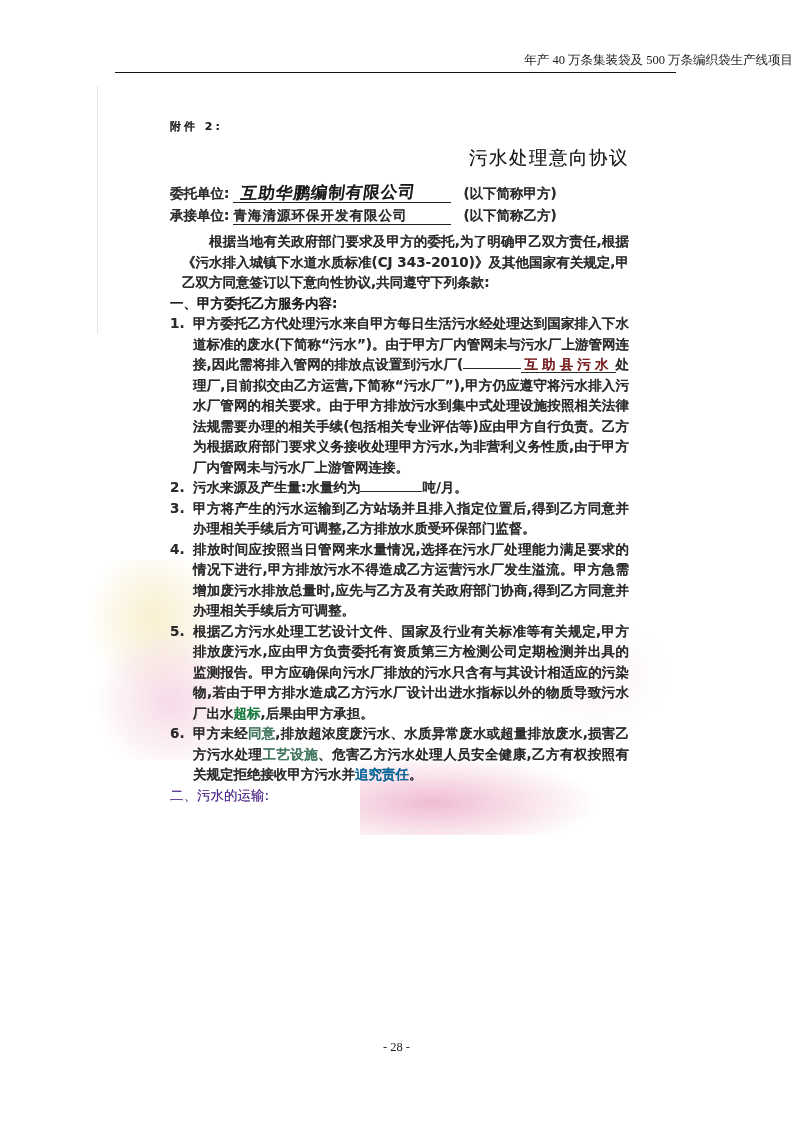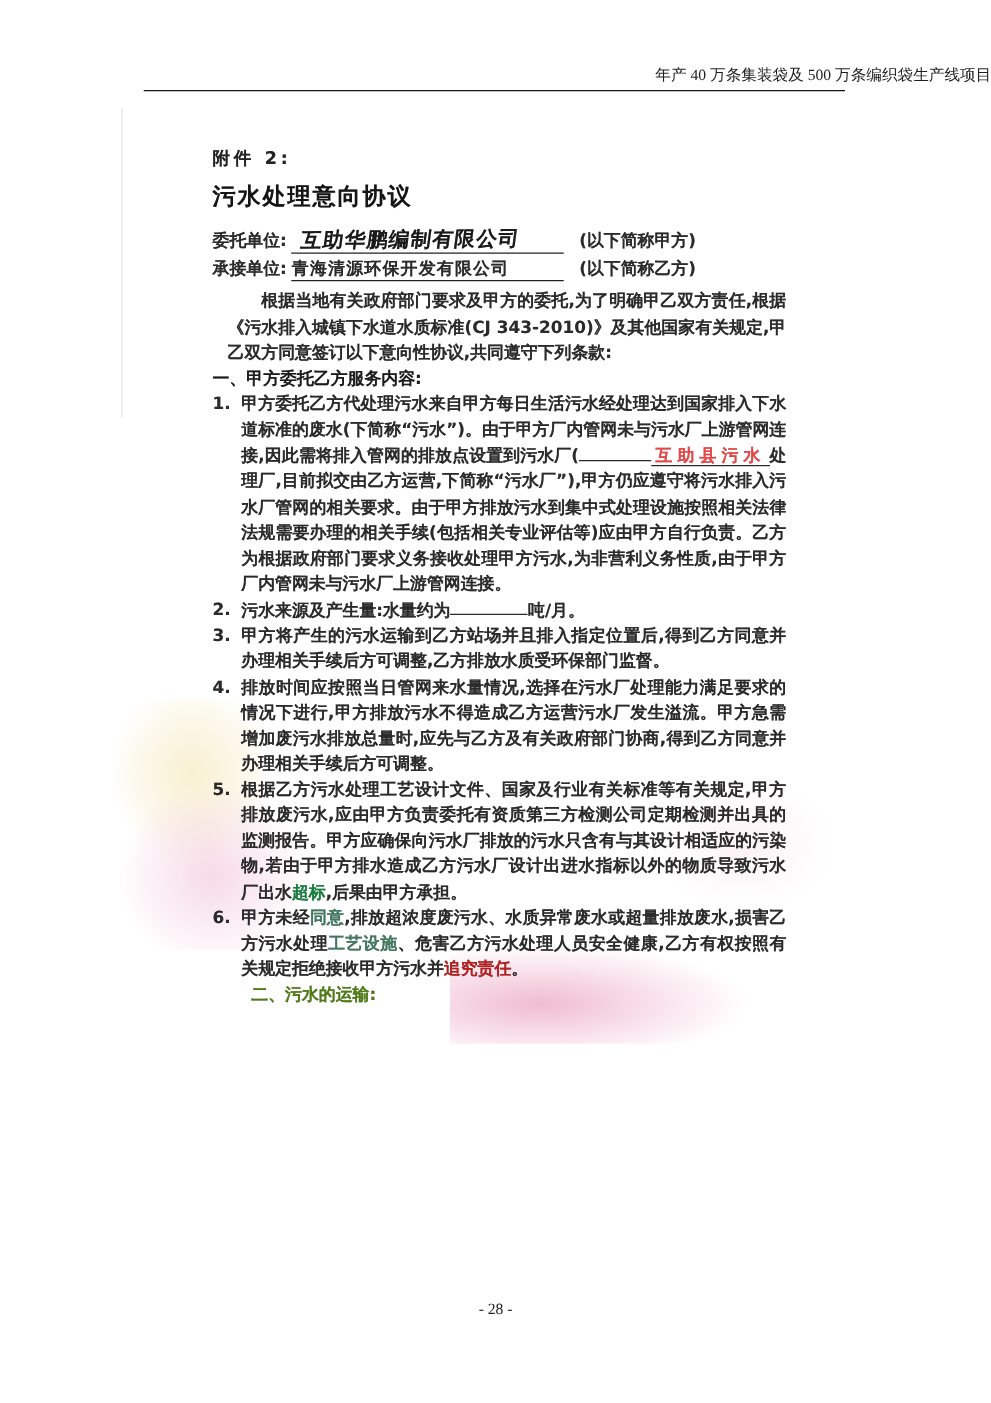--- a/index.html
+++ b/index.html
@@ -44,23 +44,23 @@
     position:absolute; top:72px; left:115px; width:561px;
     border-top:1.7px solid #141414; z-index:1;
   }
 
   .content {
     position:absolute; left:170px; top:117px; width:459px; z-index:1;
     font-size:13.5px; line-height:20.5px; font-weight:600;
     text-shadow:0 0 .4px rgba(20,20,20,.45);
   }
 
-  .attachment { font-size:14px; font-weight:700; letter-spacing:3px; color:#222; }
+  .attachment { font-size:11px; font-weight:700; letter-spacing:3px; color:#222; }
   .doc-title {
-    text-align:left; font-size:18.5px; font-weight:700;
+    text-align:right; font-size:18.5px; font-weight:400;
     letter-spacing:1.5px; margin-top:10px; color:#151515;
   }
 
   .parties { margin-top:13px; }
   .party-row { display:flex; align-items:flex-end; height:22px; white-space:nowrap; }
   .party-label { flex:none;margin-top:44px; }
   .party-line {
     flex:none; width:218px; margin-left:4px;
     border-bottom:1.3px solid #222; line-height:17px;
   }
@@ -81,27 +81,27 @@
   .term-body { flex:1; text-align:justify; }
 
   .blank {
     display:inline-block; height:1em; vertical-align:baseline;
     border-bottom:1.3px solid #2a2a2a;
   }
   .blank-w58 { width:58px; }
   .blank-w62 { width:62px; }
   .fill-underline {
     font-weight:800; letter-spacing:4px; padding:0 3px;
-    border-bottom:1.3px solid #2a2a2a; color:#ef4444;font-family:Liberation Serif, serif;
+    border-bottom:1.3px solid #2a2a2a; color:#7f1d1d;
   }
 
   .hl-green { color:#3f7a5e; }
   .hl-red   { color:#15803d; }
-  .hl-brown { color:#b91c1c; }
-  .sec2-heading { font-weight:700; color:#4d7c0f;margin-left:31px; }
+  .hl-brown { color:#0369a1; }
+  .sec2-heading { font-weight:400; color:#4c1d95; }
 
   .page-footer {
     position:absolute; top:1040px; left:0; width:100%;
     text-align:center; font-size:12.5px; color:#1e1e1e; z-index:1;
   }
 </style>
 </head>
 <body>
 
 <div class="stain stain-yellow"></div>

